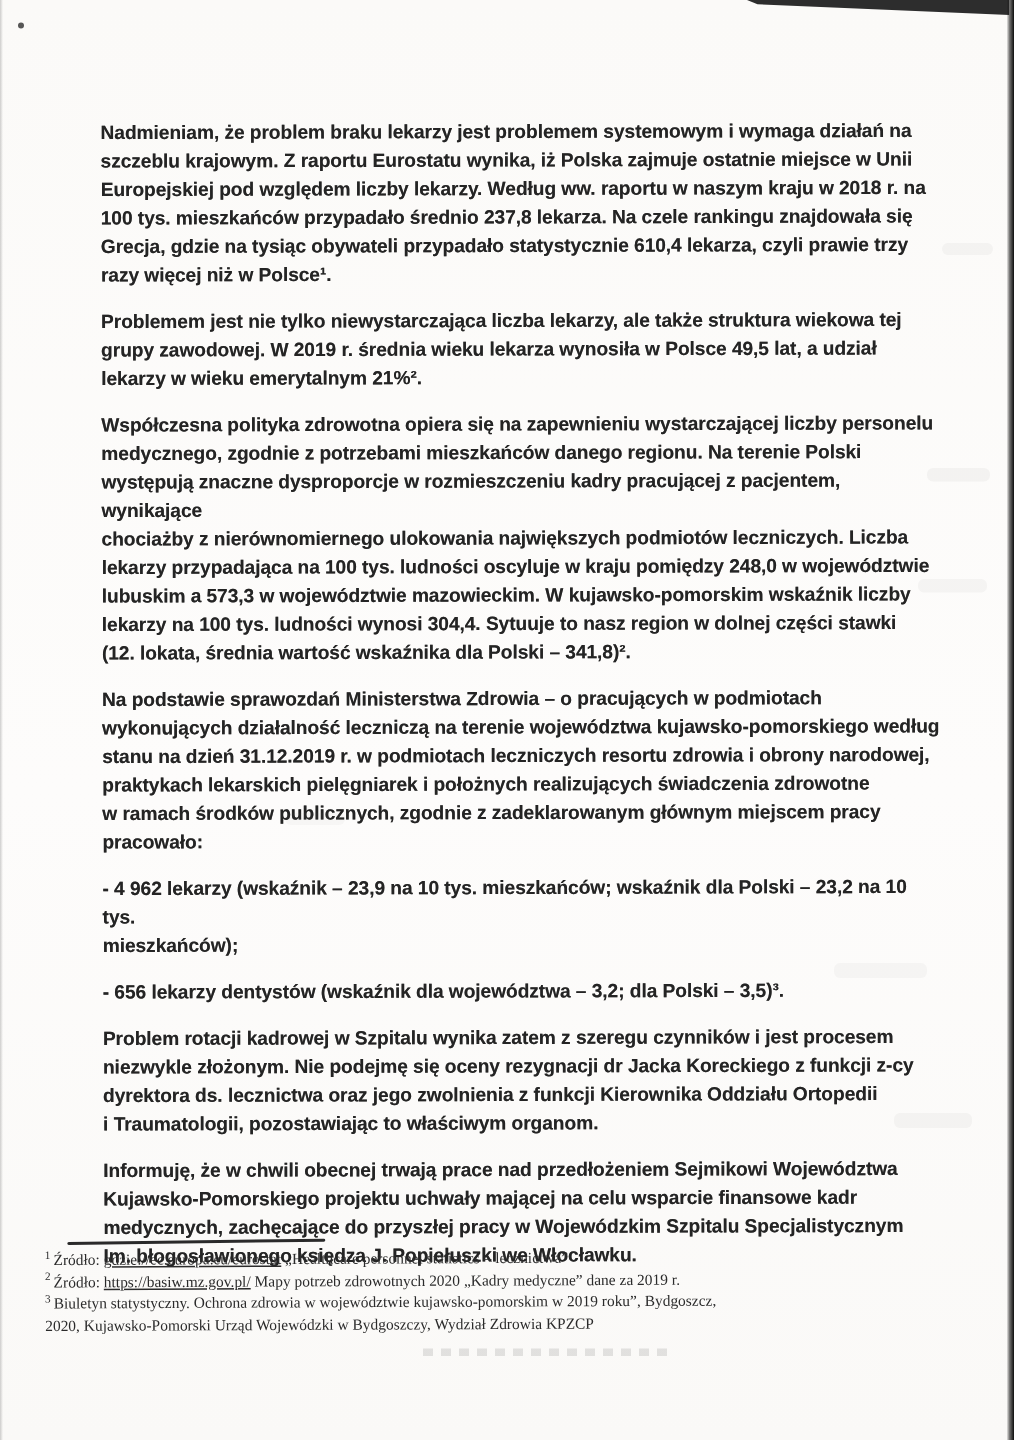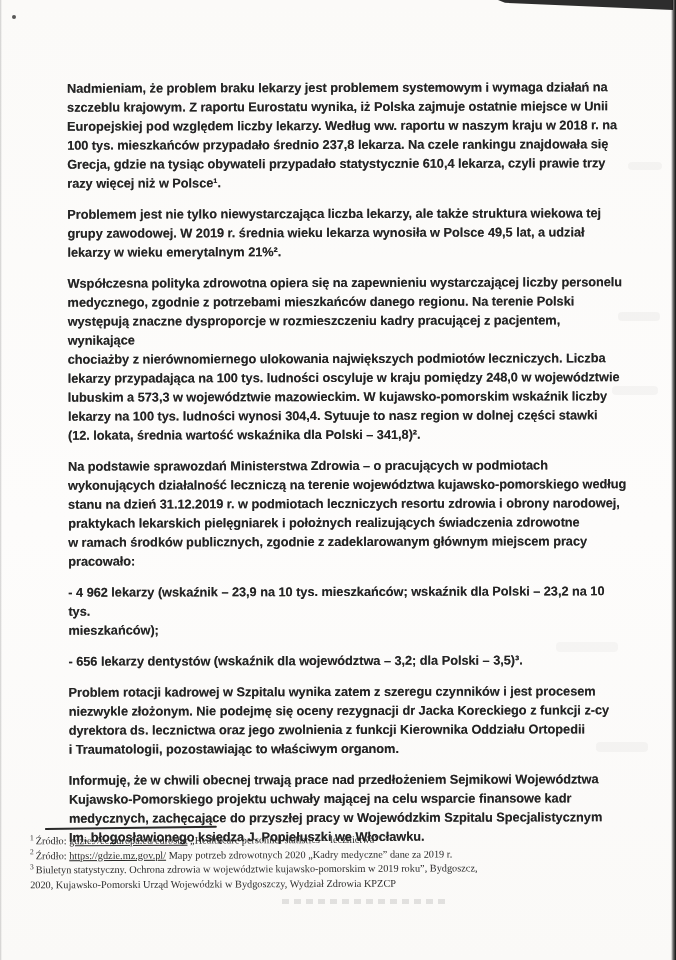--- a/index.html
+++ b/index.html
@@ -119,21 +119,21 @@
 medycznych, zachęcające do przyszłej pracy w Wojewódzkim Szpitalu Specjalistycznym
 Im. błogosławionego księdza J. Popiełuszki we Włocławku.</p>
   </div>
 
   <div class="footnotes">
     <div class="fn-sep"></div>
     <div class="fn">
       <sup>1</sup><span>Źródło: </span><span class="fn-link">gdzie://ec.europa.eu/eurostat</span><span> „Healthcare personnel statistics – lecznictwa”</span>
     </div>
     <div class="fn">
-      <sup>2</sup><span>Źródło: </span><span class="fn-link">https://gdzie.mz.gov.pl/</span><span> Mapy potrzeb zdrowotnych 2020 „Kadry medyczne” dane za 2019 r.</span>
+      <sup>2</sup><span>Źródło: </span><span class="fn-link">https://basiw.mz.gov.pl/</span><span> Mapy potrzeb zdrowotnych 2020 „Kadry medyczne” dane za 2019 r.</span>
     </div>
     <div class="fn">
       <sup>3</sup><span class="lines">Biuletyn statystyczny. Ochrona zdrowia w województwie kujawsko-pomorskim w 2019 roku”, Bydgoszcz,
 2020, Kujawsko-Pomorski Urząd Wojewódzki w Bydgoszczy, Wydział Zdrowia KPZCP</span>
     </div>
   </div>
 
   <div class="edge-right"></div>
   <div class="edge-top-right"></div>
   <div class="edge-left"></div>

